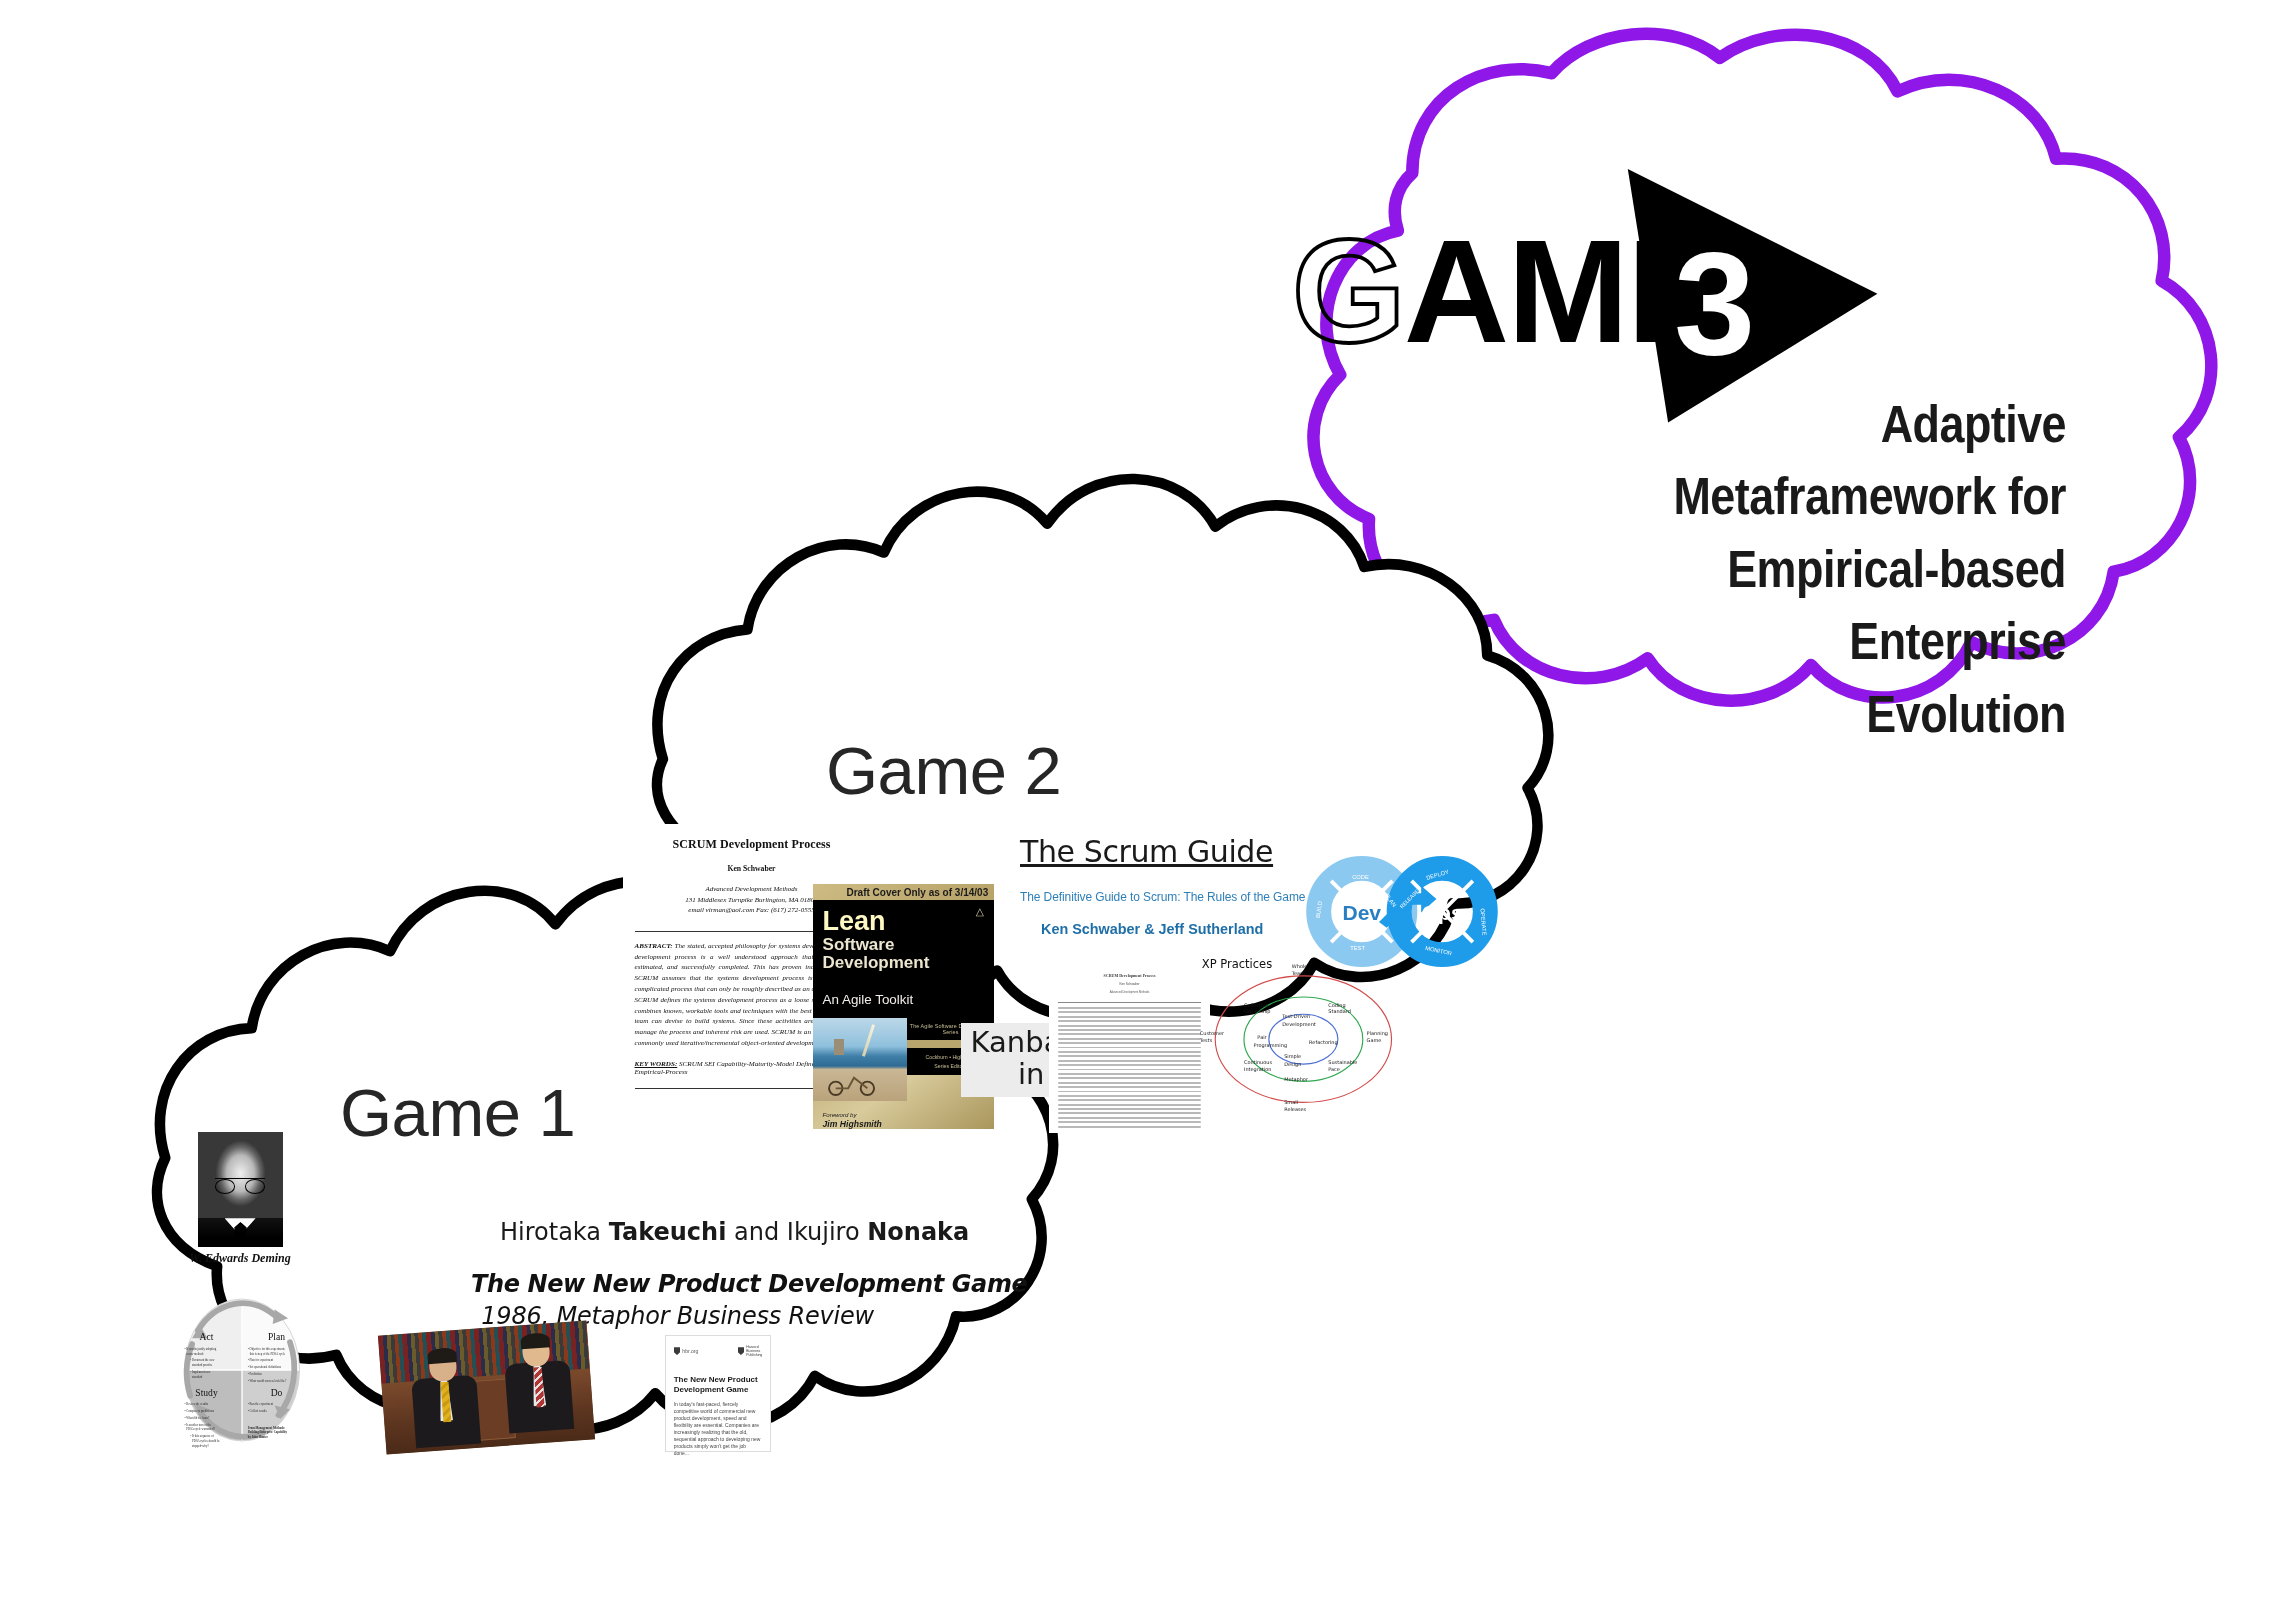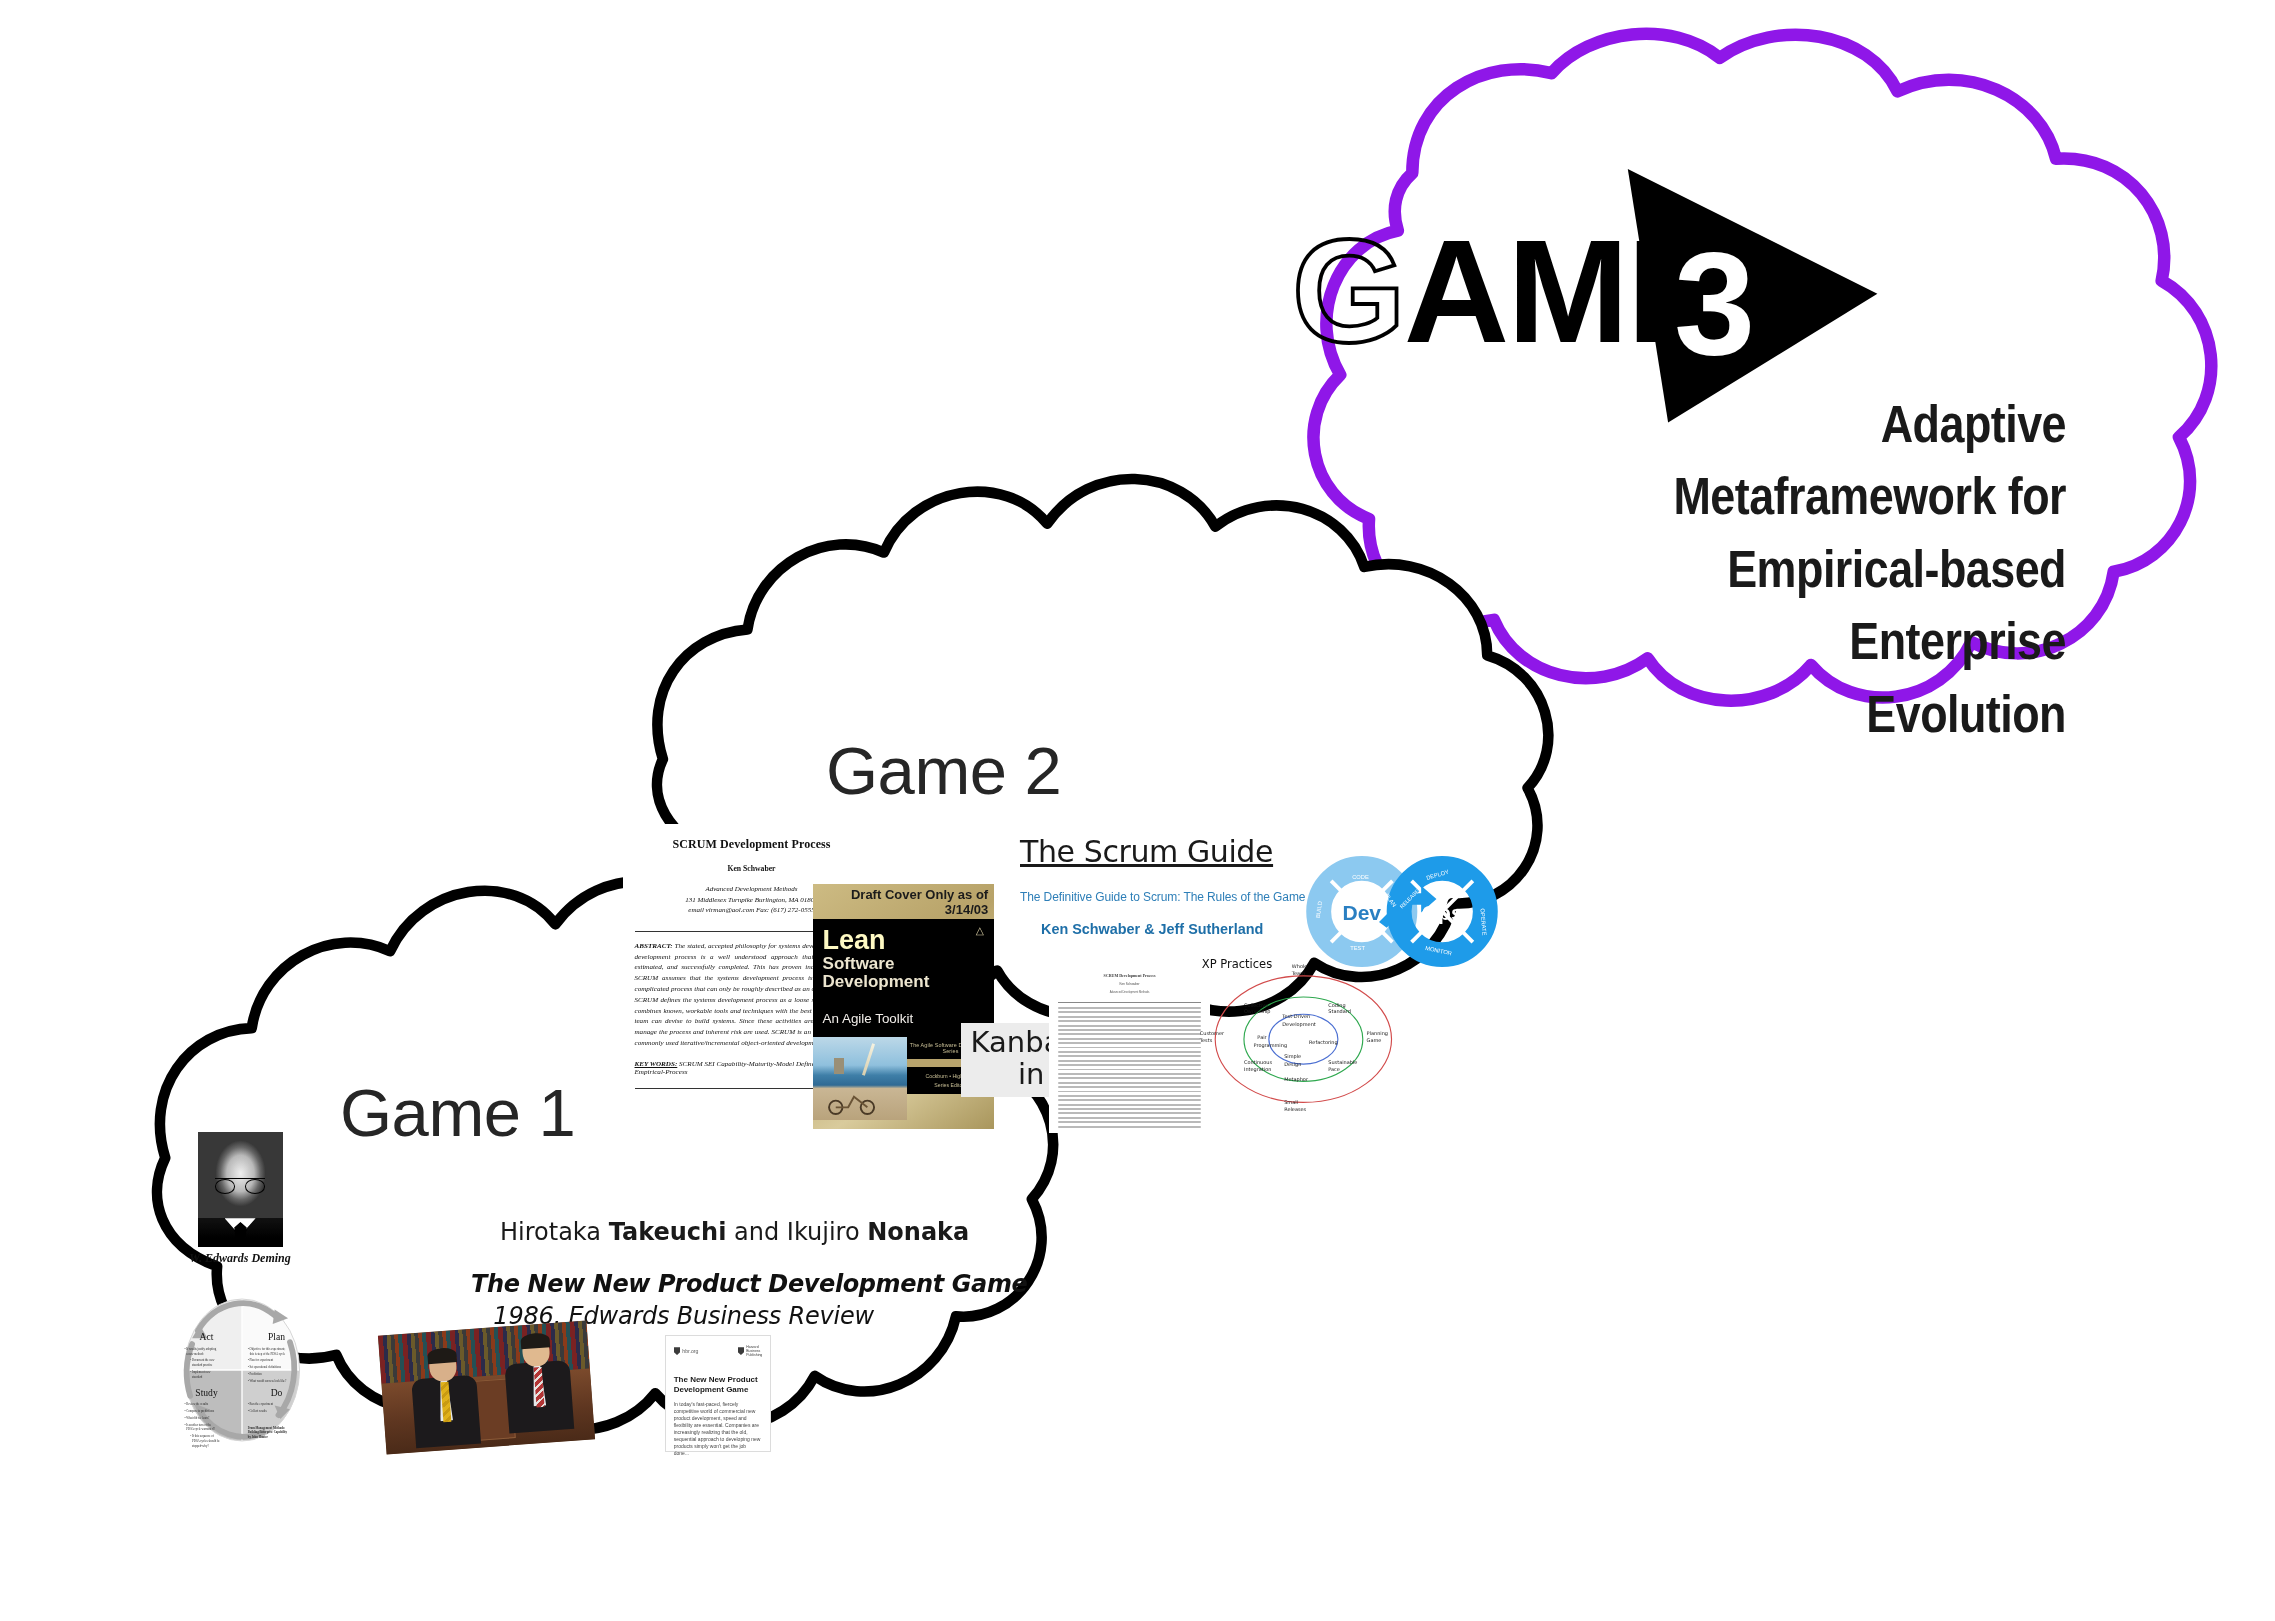--- a/index.html
+++ b/index.html
@@ -291,21 +291,21 @@
 
   
   #lean-book {
     position: absolute; left: 813px; top: 884px;
     width: 181px; height: 245px;
     background: linear-gradient(145deg,#cdbb83 0%, #b7a268 38%, #d9cb9c 70%, #a9965c 100%);
     overflow: hidden;
     font-family: "Liberation Sans", sans-serif;
   }
   #lean-book .draft {
-    text-align: right; font-size: 13px; font-weight: 700; color: #1b1b1b;
+    text-align: right; font-size: 10px; font-weight: 700; color: #1b1b1b;
     padding: 2.9px 5.8px 1.9px 0;
   }
   #lean-book .blackband {
     background: #000; color: #e6dcbd; padding: 9.6px 9.6px 11.5px 9.6px; position: relative;
   }
   #lean-book .blackband .l1 { font-size: 27px; font-weight: 700; line-height: 0.95; color: #fef9c3; }
   #lean-book .blackband .l2 { font-size: 17px; font-weight: 700; line-height: 1.05; color: #ece5cf; margin-top: 1px; }
   #lean-book .blackband .l3 { font-size: 13.4px; font-weight: 400; color: #f2eeea; margin-top: 20px; }
   #lean-book .ap-mark {
     position: absolute; right: 7.7px; top: 5.8px; width: 10.6px; height: 10.6px;
@@ -739,21 +739,21 @@
         <text x="80" y="152" font-weight="bold">by John Hunter</text>
       </g>
     </svg>
 
     <div id="g1-authors">
       <span>Hirotaka </span><b>Takeuchi</b><span> and </span><span>Ikujiro </span><b>Nonaka</b>
     </div>
 
     <div id="g1-article">
       <div class="t1">The New New Product Development Game</div>
-      <div class="t2">1986, Edwards Business Review</div>
+      <div class="t2">1986, Metaphor Business Review</div>
     </div>
 
     <div id="tn-photo">
       <div class="shelf-books"></div>
       <div class="shelf-wood"></div>
       <div class="shelf-panel"></div>
       <div class="tn-person" id="tn-p1">
         <div class="body"></div>
         <div class="shirt"></div>
         <div class="tie2"></div>

